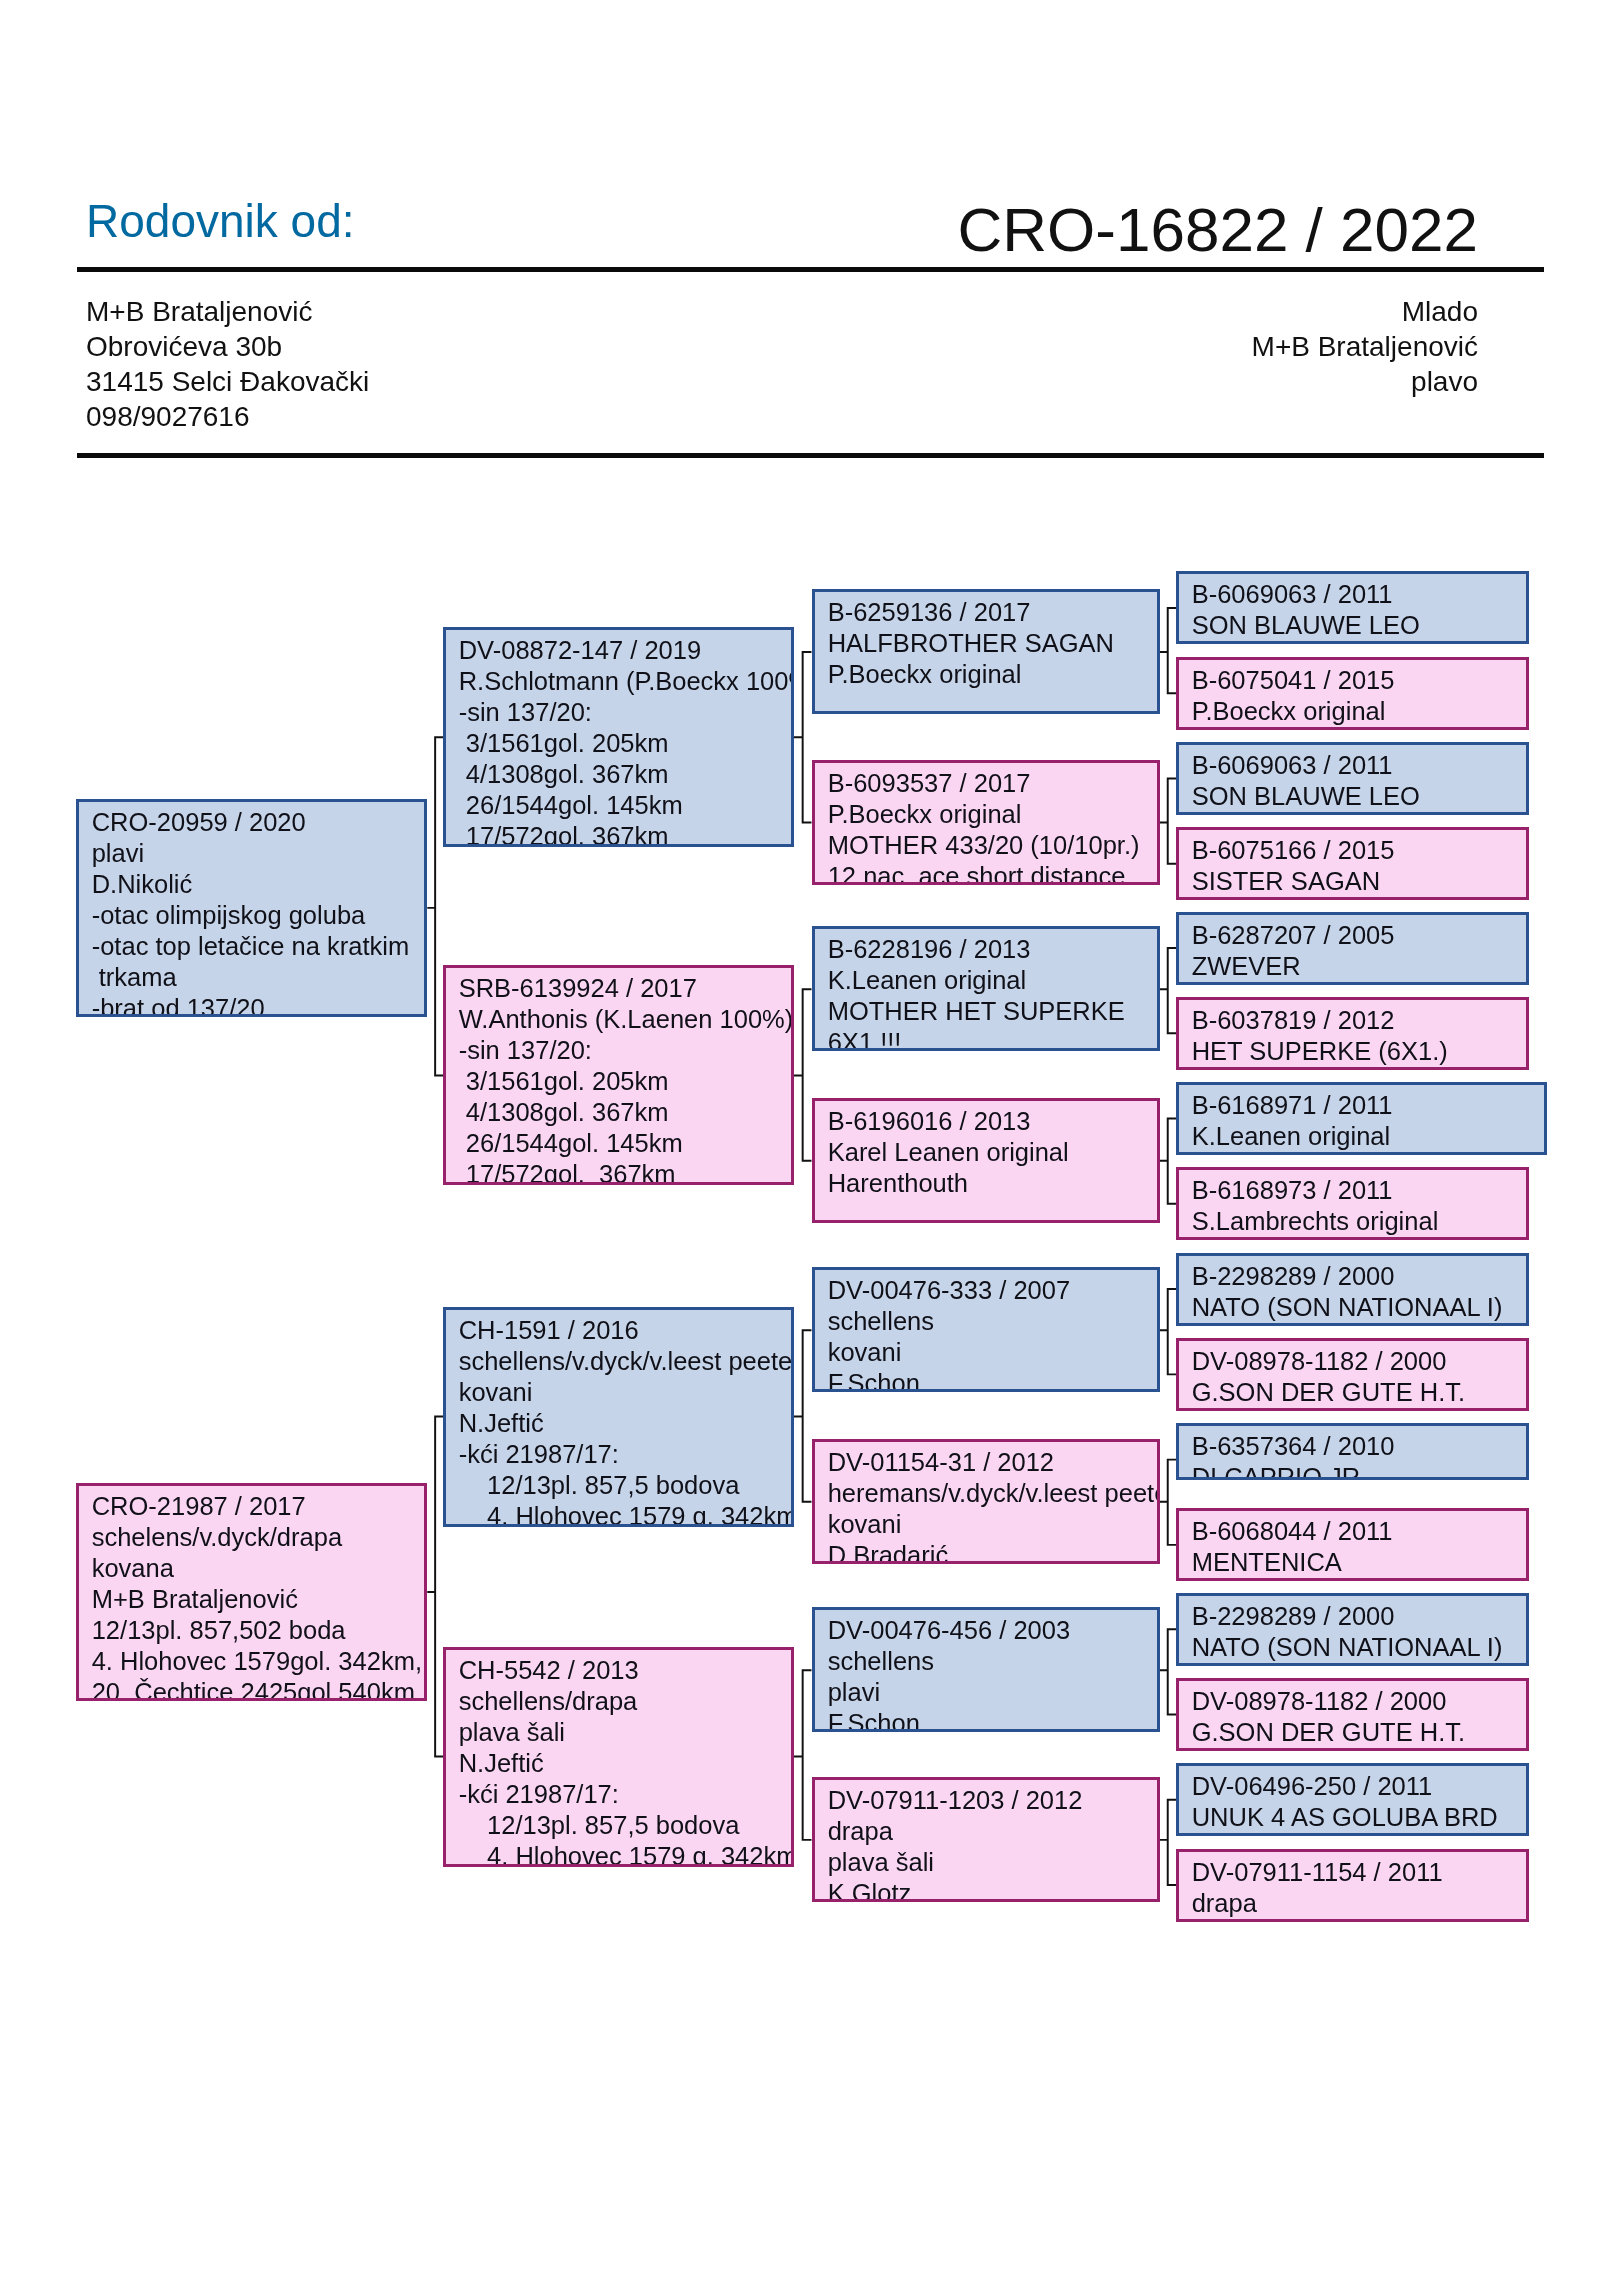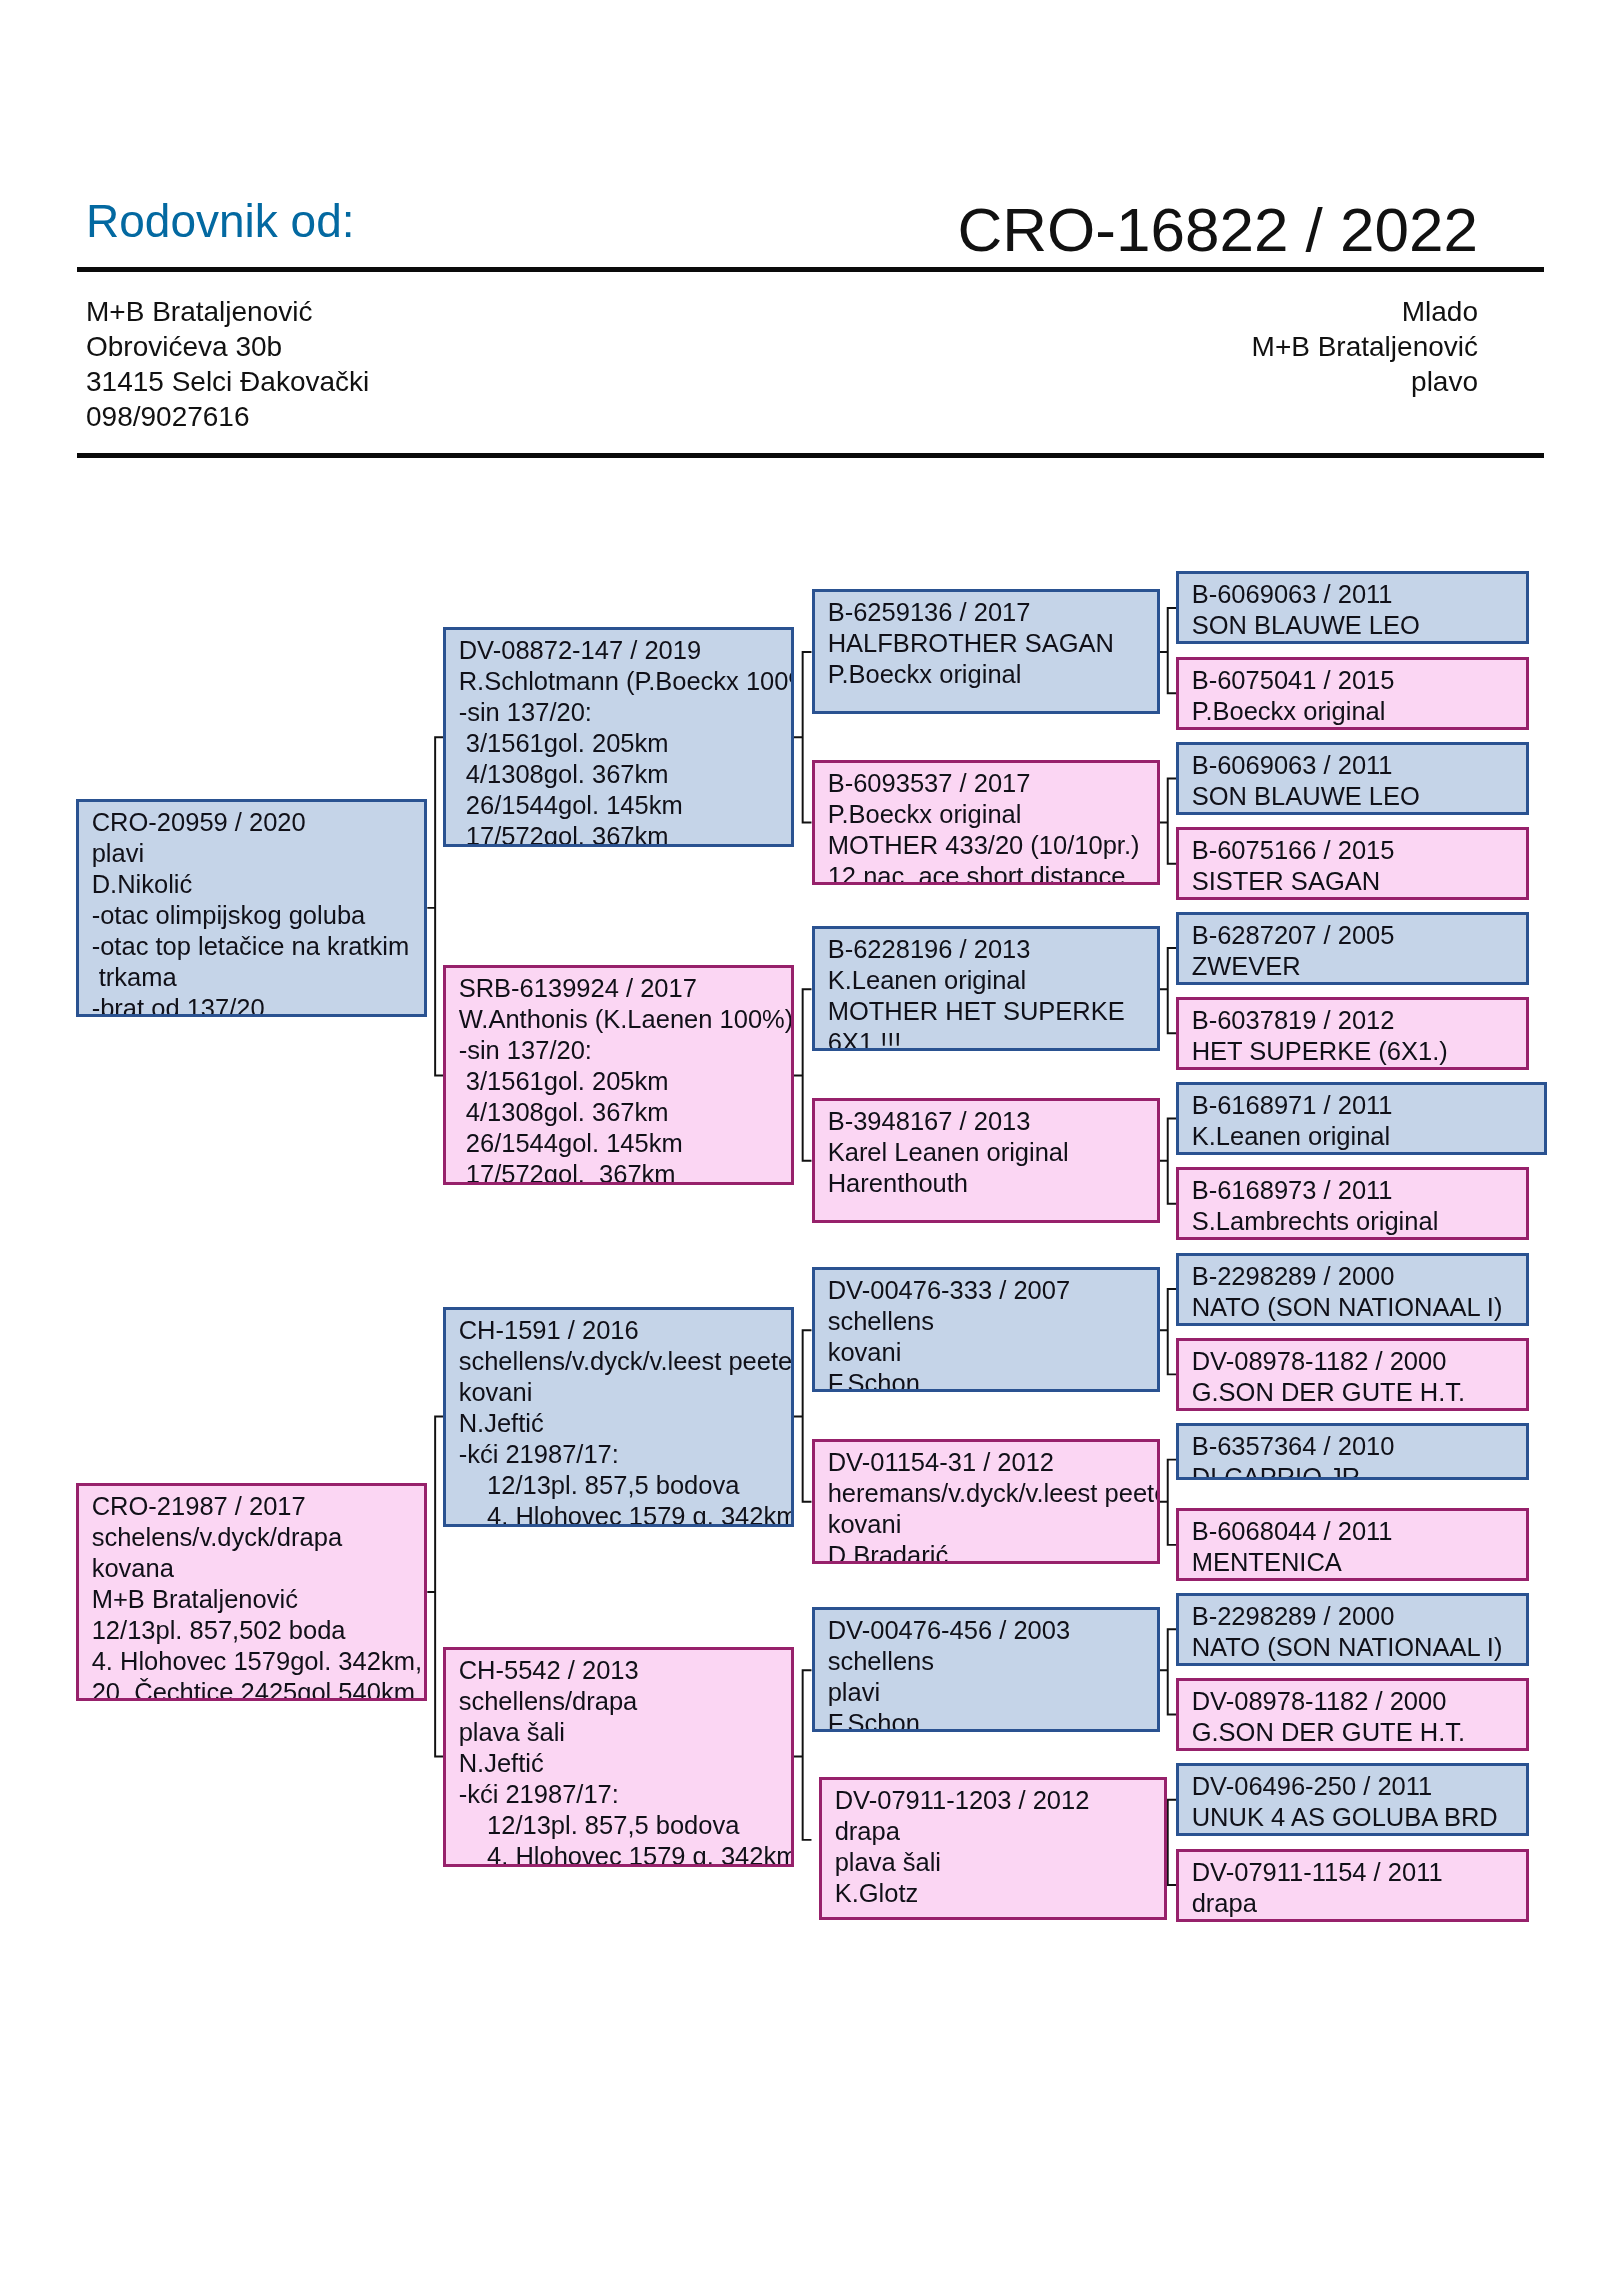--- a/index.html
+++ b/index.html
@@ -93,25 +93,25 @@
     <div id="boxes">
         <div class="box sire" style="left: 76px; top: 799px; width: 351px; height: 218px;"><div class="line">CRO-20959 / 2020</div><div class="line">plavi</div><div class="line">D.Nikolić</div><div class="line">-otac olimpijskog goluba</div><div class="line">-otac top letačice na kratkim</div><div class="line"> trkama</div><div class="line">-brat od 137/20</div></div>
         <div class="box dam" style="left: 76px; top: 1483px; width: 351px; height: 218px;"><div class="line">CRO-21987 / 2017</div><div class="line">schelens/v.dyck/drapa</div><div class="line">kovana</div><div class="line">M+B Brataljenović</div><div class="line">12/13pl. 857,502 boda</div><div class="line">4. Hlohovec 1579gol. 342km, 66 n.</div><div class="line">20. Čechtice 2425gol 540km, 69 n.</div></div>
         <div class="box sire" style="left: 443px; top: 627px; width: 351px; height: 220px;"><div class="line">DV-08872-147 / 2019</div><div class="line">R.Schlotmann (P.Boeckx 100%)</div><div class="line">-sin 137/20:</div><div class="line"> 3/1561gol. 205km</div><div class="line"> 4/1308gol. 367km</div><div class="line"> 26/1544gol. 145km</div><div class="line"> 17/572gol. 367km</div></div>
         <div class="box dam" style="left: 443px; top: 965px; width: 351px; height: 220px;"><div class="line">SRB-6139924 / 2017</div><div class="line">W.Anthonis (K.Laenen 100%)</div><div class="line">-sin 137/20:</div><div class="line"> 3/1561gol. 205km</div><div class="line"> 4/1308gol. 367km</div><div class="line"> 26/1544gol. 145km</div><div class="line"> 17/572gol.  367km</div></div>
         <div class="box sire" style="left: 443px; top: 1307px; width: 351px; height: 220px;"><div class="line">CH-1591 / 2016</div><div class="line">schellens/v.dyck/v.leest peeters</div><div class="line">kovani</div><div class="line">N.Jeftić</div><div class="line">-kći 21987/17:</div><div class="line">    12/13pl. 857,5 bodova</div><div class="line">    4. Hlohovec 1579 g. 342km</div></div>
         <div class="box dam" style="left: 443px; top: 1647px; width: 351px; height: 220px;"><div class="line">CH-5542 / 2013</div><div class="line">schellens/drapa</div><div class="line">plava šali</div><div class="line">N.Jeftić</div><div class="line">-kći 21987/17:</div><div class="line">    12/13pl. 857,5 bodova</div><div class="line">    4. Hlohovec 1579 g. 342km</div></div>
         <div class="box sire" style="left: 812px; top: 589px; width: 348px; height: 125px;"><div class="line">B-6259136 / 2017</div><div class="line">HALFBROTHER SAGAN</div><div class="line">P.Boeckx original</div></div>
         <div class="box dam" style="left: 812px; top: 760px; width: 348px; height: 125px;"><div class="line">B-6093537 / 2017</div><div class="line">P.Boeckx original</div><div class="line">MOTHER 433/20 (10/10pr.)</div><div class="line">12.nac. ace short distance</div></div>
         <div class="box sire" style="left: 812px; top: 926px; width: 348px; height: 125px;"><div class="line">B-6228196 / 2013</div><div class="line">K.Leanen original</div><div class="line">MOTHER HET SUPERKE</div><div class="line">6X1.!!!</div></div>
-        <div class="box dam" style="left: 812px; top: 1098px; width: 348px; height: 125px;"><div class="line">B-3948167 / 2013</div><div class="line">Karel Leanen original</div><div class="line">Harenthouth</div></div>
+        <div class="box dam" style="left: 812px; top: 1098px; width: 348px; height: 125px;"><div class="line">B-6196016 / 2013</div><div class="line">Karel Leanen original</div><div class="line">Harenthouth</div></div>
         <div class="box sire" style="left: 812px; top: 1267px; width: 348px; height: 125px;"><div class="line">DV-00476-333 / 2007</div><div class="line">schellens</div><div class="line">kovani</div><div class="line">F.Schon</div></div>
         <div class="box dam" style="left: 812px; top: 1439px; width: 348px; height: 125px;"><div class="line">DV-01154-31 / 2012</div><div class="line">heremans/v.dyck/v.leest peeters</div><div class="line">kovani</div><div class="line">D.Bradarić</div></div>
         <div class="box sire" style="left: 812px; top: 1607px; width: 348px; height: 125px;"><div class="line">DV-00476-456 / 2003</div><div class="line">schellens</div><div class="line">plavi</div><div class="line">F.Schon</div></div>
-        <div class="box dam" style="left: 812px; top: 1777px; width: 348px; height: 143px; margin-left: 7px;"><div class="line">DV-07911-1203 / 2012</div><div class="line">drapa</div><div class="line">plava šali</div><div class="line">K.Glotz</div></div>
+        <div class="box dam" style="left: 812px; top: 1777px; width: 348px; height: 125px;"><div class="line">DV-07911-1203 / 2012</div><div class="line">drapa</div><div class="line">plava šali</div><div class="line">K.Glotz</div></div>
         <div class="box sire" style="left: 1176px; top: 571px; width: 353px; height: 73px;"><div class="line">B-6069063 / 2011</div><div class="line">SON BLAUWE LEO</div></div>
         <div class="box dam" style="left: 1176px; top: 657px; width: 353px; height: 73px;"><div class="line">B-6075041 / 2015</div><div class="line">P.Boeckx original</div></div>
         <div class="box sire" style="left: 1176px; top: 742px; width: 353px; height: 73px;"><div class="line">B-6069063 / 2011</div><div class="line">SON BLAUWE LEO</div></div>
         <div class="box dam" style="left: 1176px; top: 827px; width: 353px; height: 73px;"><div class="line">B-6075166 / 2015</div><div class="line">SISTER SAGAN</div></div>
         <div class="box sire" style="left: 1176px; top: 912px; width: 353px; height: 73px;"><div class="line">B-6287207 / 2005</div><div class="line">ZWEVER</div></div>
         <div class="box dam" style="left: 1176px; top: 997px; width: 353px; height: 73px;"><div class="line">B-6037819 / 2012</div><div class="line">HET SUPERKE (6X1.)</div></div>
         <div class="box sire" style="left: 1176px; top: 1082px; width: 371px; height: 73px;"><div class="line">B-6168971 / 2011</div><div class="line">K.Leanen original</div></div>
         <div class="box dam" style="left: 1176px; top: 1167px; width: 353px; height: 73px;"><div class="line">B-6168973 / 2011</div><div class="line">S.Lambrechts original</div></div>
         <div class="box sire" style="left: 1176px; top: 1253px; width: 353px; height: 73px;"><div class="line">B-2298289 / 2000</div><div class="line">NATO (SON NATIONAAL I)</div></div>
         <div class="box dam" style="left: 1176px; top: 1338px; width: 353px; height: 73px;"><div class="line">DV-08978-1182 / 2000</div><div class="line">G.SON DER GUTE H.T.</div></div>

